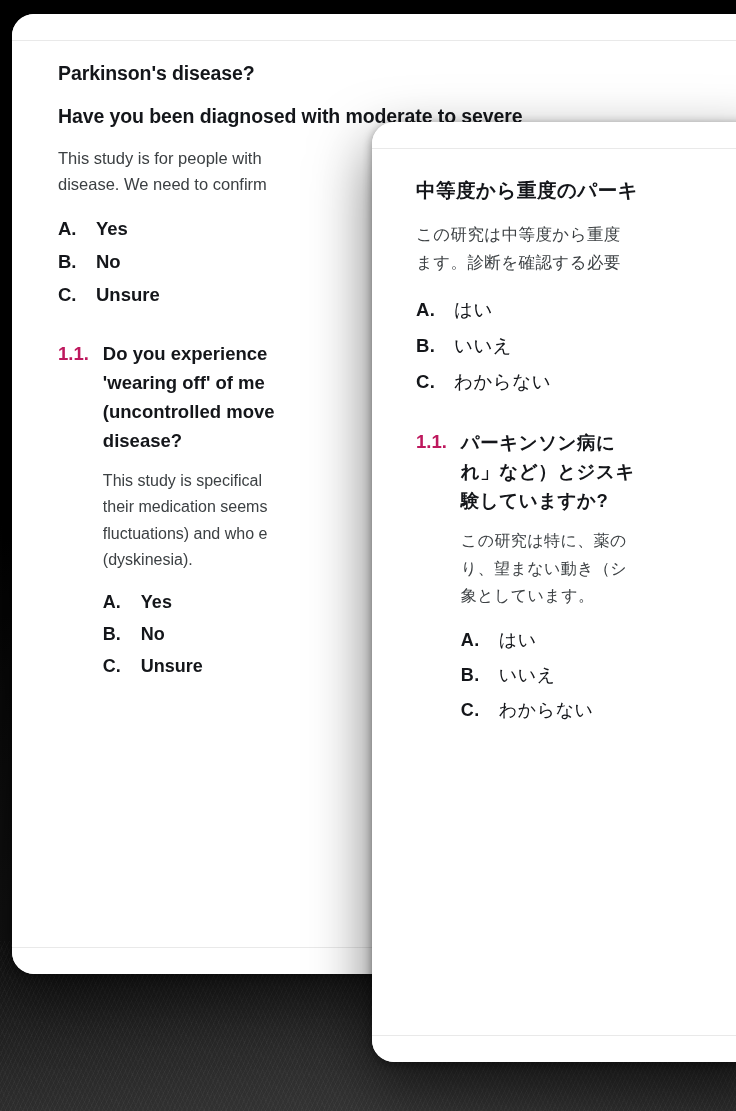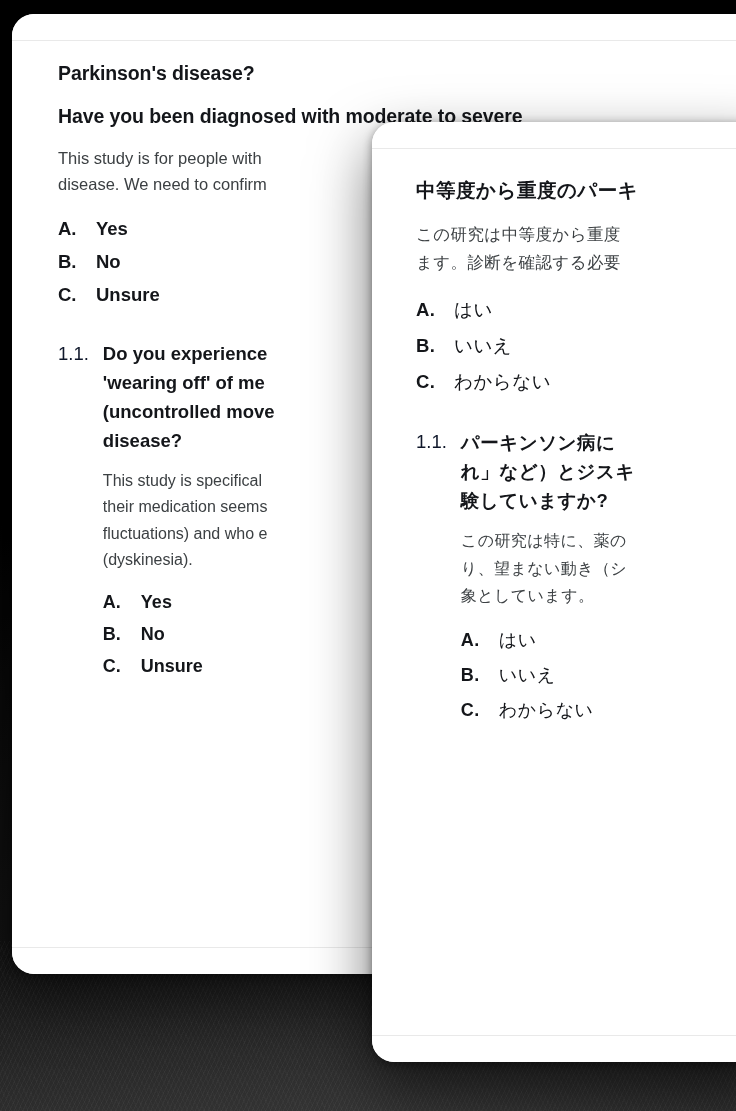--- a/index.html
+++ b/index.html
@@ -115,22 +115,22 @@
   }
 
   
   .subq {
     display: flex;
     gap: 14px;
     margin-top: 6px;
   }
   .subq-num {
     font-size: 18.5px;
-    font-weight: normal;
-    color: #0f172a;
+    font-weight: bold;
+    color: #be185d;
     flex: 0 0 auto;
     line-height: 1.5;
   }
   .subq-main {
     flex: 1 1 auto;
     min-width: 0;
   }
   .subq-title {
     font-size: 18.5px;
     font-weight: bold;

